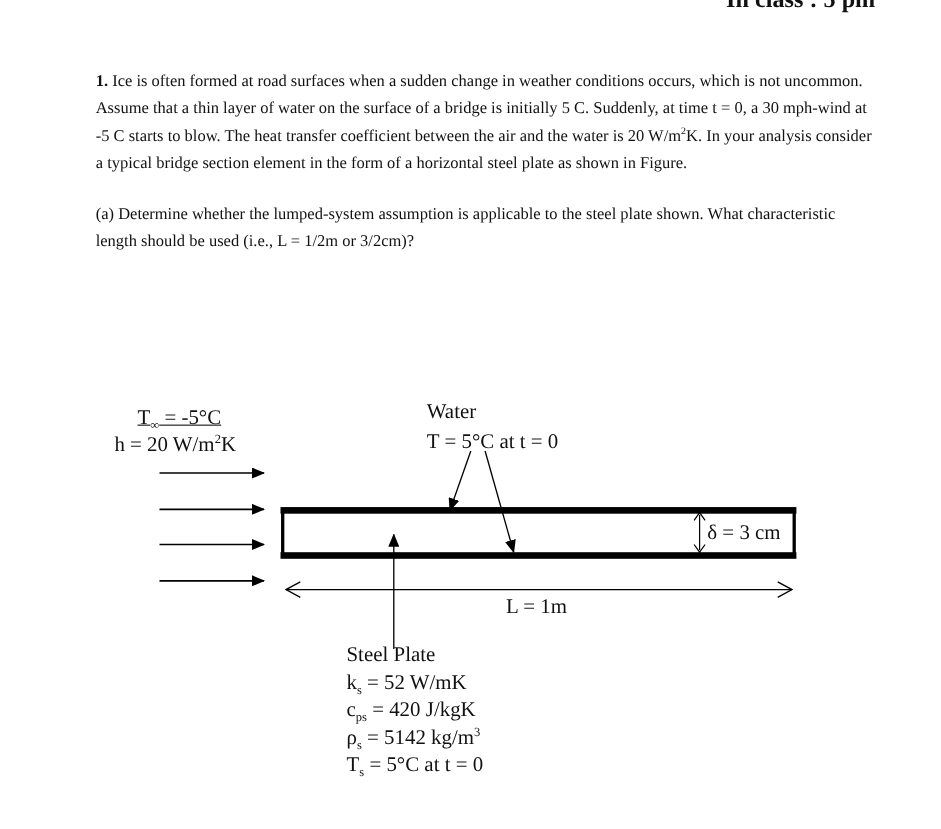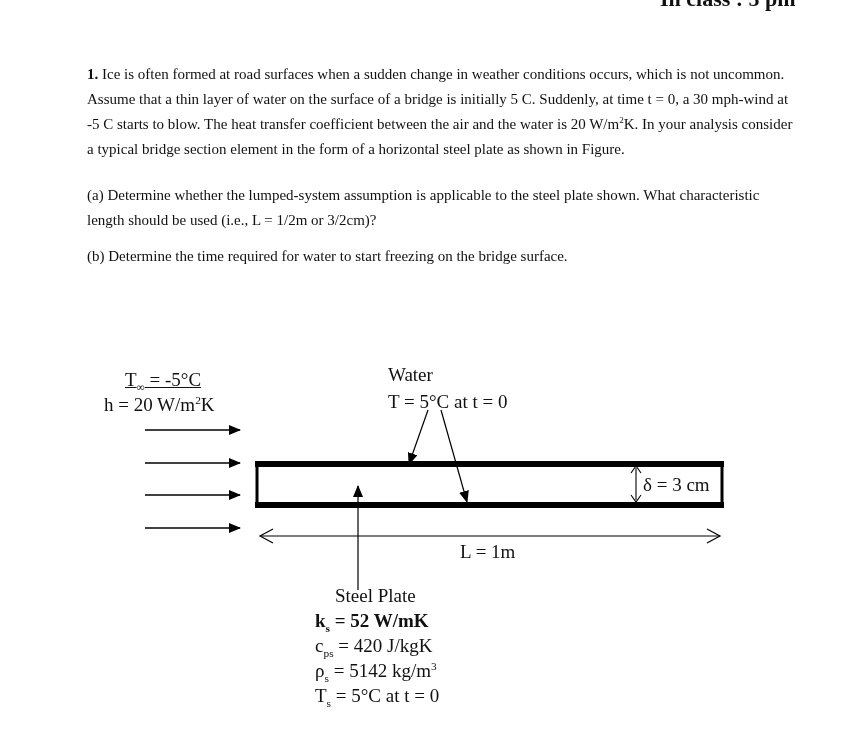--- a/index.html
+++ b/index.html
@@ -16,21 +16,20 @@
   svg.figure { position: absolute; left: 0; top: 0; }
 </style>
 </head>
 <body>
 
 <div class="header-corner">In class : 5 pm</div>
 
 <div class="problem">
   <p><span class="qnum">1.</span><span> Ice is often formed at road surfaces when a sudden change in weather conditions occurs, which is not uncommon. Assume that a thin layer of water on the surface of a bridge is initially 5 C. Suddenly, at time t = 0, a 30 mph-wind at -5 C starts to blow. The heat transfer coefficient between the air and the water is 20 W/m</span><sup>2</sup><span>K. In your analysis consider a typical bridge section element in the form of a horizontal steel plate as shown in Figure.</span></p>
   <p class="para-a">(a) Determine whether the lumped-system assumption is applicable to the steel plate shown. What characteristic length should be used (i.e., L = 1/2m or 3/2cm)?</p>
-  <p class="para-b">(b) Determine the time required for water to start freezing on the bridge surface.</p>
 </div>
 
 <svg class="figure" width="855" height="754" viewBox="0 0 855 754">
   <defs>
     <marker id="solidHead" markerWidth="12" markerHeight="10" refX="11" refY="5" orient="auto" markerUnits="userSpaceOnUse">
       <path d="M0,0 L12,5 L0,10 Z" fill="#000"></path>
     </marker>
     <marker id="openHead" markerWidth="14" markerHeight="14" refX="13" refY="7" orient="auto" markerUnits="userSpaceOnUse">
       <path d="M0,0 L13,7 L0,14" fill="none" stroke="#000" stroke-width="1.2"></path>
     </marker>
@@ -73,17 +72,17 @@
 <div class="fig-label" style="left:125px; top:368px;text-decoration:underline;"><span>T</span><sub>∞</sub><span> = -5°C</span></div>
 <div class="fig-label" style="left:104px; top:393px;"><span>h = 20 W/m</span><sup>2</sup><span>K</span></div>
 
 <div class="fig-label" style="left:388px; top:363px;">Water</div>
 <div class="fig-label" style="left:388px; top:390px;">T = 5°C at t = 0</div>
 
 <div class="fig-label" style="left:643px; top:473px;">δ = 3 cm</div>
 
 <div class="fig-label" style="left:460px; top:540px;">L = 1m</div>
 
-<div class="fig-label" style="left:315px; top:584px;margin-left:20px;">Steel Plate</div>
-<div class="fig-label" style="left:315px; top:609px;font-weight:bold;"><span>k</span><sub>s</sub><span> = 52 W/mK</span></div>
+<div class="fig-label" style="left:315px; top:584px;">Steel Plate</div>
+<div class="fig-label" style="left:315px; top:609px;"><span>k</span><sub>s</sub><span> = 52 W/mK</span></div>
 <div class="fig-label" style="left:315px; top:634px;"><span>c</span><sub>ps</sub><span> = 420 J/kgK</span></div>
 <div class="fig-label" style="left:315px; top:659px;"><span>ρ</span><sub>s</sub><span> = 5142 kg/m</span><sup>3</sup></div>
 <div class="fig-label" style="left:315px; top:684px;text-align:center;"><span>T</span><sub>s</sub><span> = 5°C at t = 0</span></div>
 
 </body></html>

